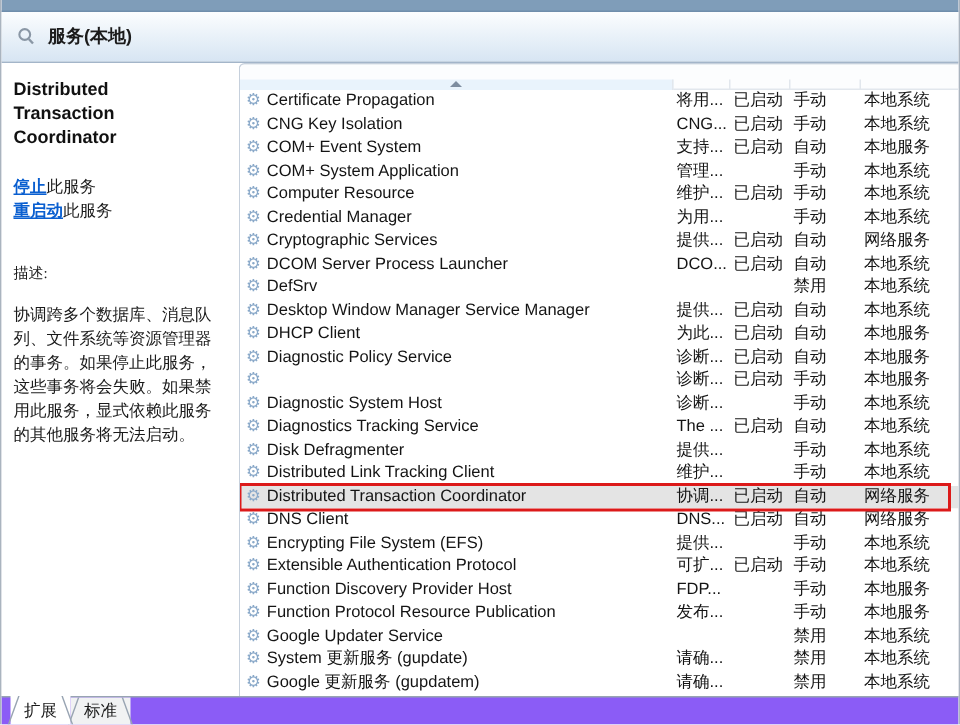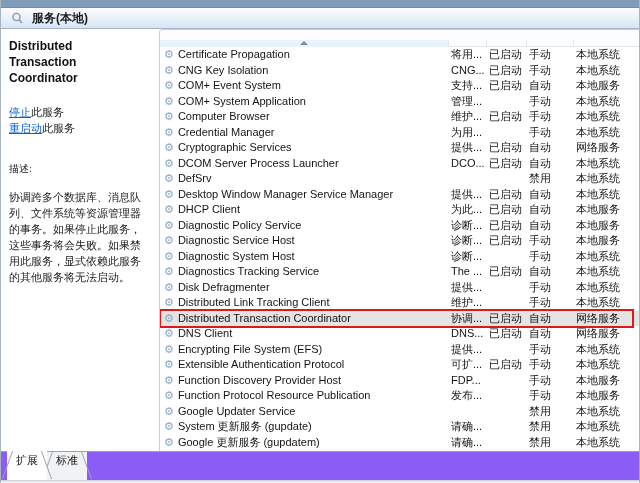--- a/index.html
+++ b/index.html
@@ -6,36 +6,36 @@
   html,body { width:640px; height:483px; }
   body { font-family:"Liberation Sans", sans-serif; background:#eceef0; }
 
   .window { position:relative; width:640px; height:483px; background:#fff;
             border-left:1px solid #aab4bf; border-right:1px solid #aab4bf; overflow:hidden; }
 
   
   .top-strip { height:8px; background:#7f9db9; border-bottom:1px solid #6f8dab; }
 
   
-  .header-band { height:21px; display:flex; align-items:center;
+  .header-band { height:34px; display:flex; align-items:center;
                  background:linear-gradient(#fbfdfe,#d7e5f3);
                  border-bottom:1px solid #a3b5c9; padding-left:10px;text-align:right; }
   .magnifier { width:13px; height:13px; margin-right:8px; position:relative; }
   .magnifier svg { display:block; }
   .band-title { font-size:12px; font-weight:bold; color:#1b1b1b; }
 
   
   .main { display:flex; height:422px; }
 
   
   .sidebar { width:158px; background:#fff; padding:8px 9px 0 8px; flex:none; }
   .svc-title { font-size:12px; font-weight:bold; color:#111; line-height:16px; margin-top:1px; width:120px; }
   .links { margin-top:18px; }
   .link-line { font-size:11px; color:#1a1a1a; line-height:16px; }
-  .link-line a { color:#0a5fd0; text-decoration:underline; cursor:pointer; }
+  .link-line a { color:#0a5fd0; text-decoration:underline; cursor:pointer;font-weight:bold; }
   .desc-label { margin-top:26px; font-size:10px; color:#1a1a1a;font-family:Liberation Serif, serif; }
   .desc-text { margin-top:13px; font-size:11px; color:#1a1a1a; line-height:16px; }
 
   
   .table-panel { flex:1; background:#fff; border-left:1px solid #c6d0dc; border-top:1px solid #c6d0dc;
                  border-top-left-radius:4px; overflow:hidden; position:relative; }
   .thead { display:grid; grid-template-columns:289px 38px 40px 47px 67px; height:17px;
            background:#fcfdfe; border-bottom:1px solid #e2e7ed; }
   .th { font-size:11px; color:#222; border-right:1px solid #e2e7ed; padding:14px 0 0 4px;
         white-space:nowrap; overflow:hidden; position:relative;margin-top:10px; }
@@ -144,21 +144,21 @@
       <span>COM+ System Application</span>
     </div>
     <div class="cell">管理...</div>
     <div class="cell"></div>
     <div class="cell">手动</div>
     <div class="cell">本地系统</div>
   </div>
           <div class="trow">
     <div class="cell name">
       <span class="gear">⚙</span>
-      <span>Computer Browser</span>
+      <span>Computer Resource</span>
     </div>
     <div class="cell">维护...</div>
     <div class="cell">已启动</div>
     <div class="cell">手动</div>
     <div class="cell">本地系统</div>
   </div>
           <div class="trow">
     <div class="cell name">
       <span class="gear">⚙</span>
       <span>Credential Manager</span>
@@ -224,21 +224,20 @@
       <span>Diagnostic Policy Service</span>
     </div>
     <div class="cell">诊断...</div>
     <div class="cell">已启动</div>
     <div class="cell">自动</div>
     <div class="cell">本地服务</div>
   </div>
           <div class="trow">
     <div class="cell name">
       <span class="gear">⚙</span>
-      <span>Diagnostic Service Host</span>
     </div>
     <div class="cell">诊断...</div>
     <div class="cell">已启动</div>
     <div class="cell">手动</div>
     <div class="cell">本地服务</div>
   </div>
           <div class="trow">
     <div class="cell name">
       <span class="gear">⚙</span>
       <span>Diagnostic System Host</span>

